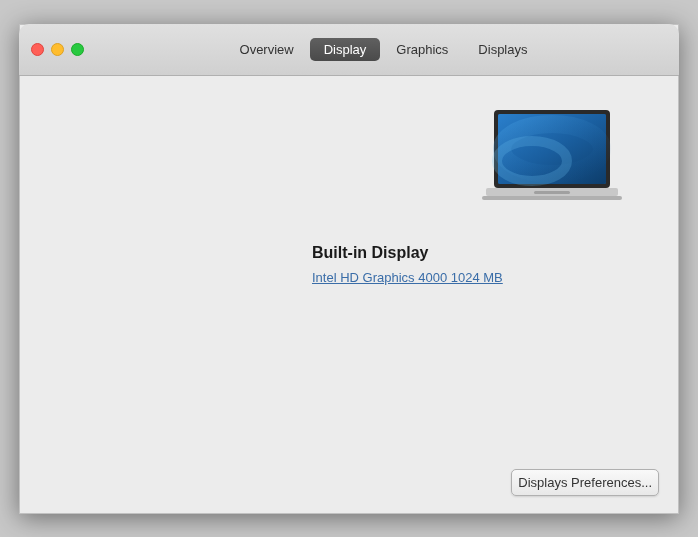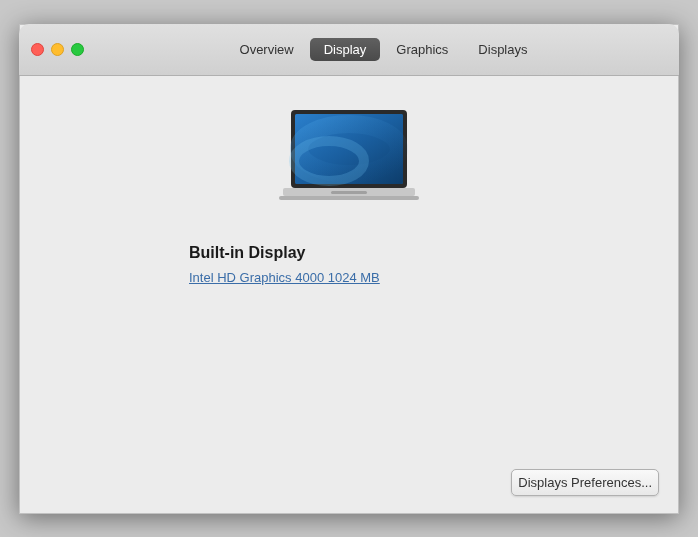--- a/index.html
+++ b/index.html
@@ -73,23 +73,23 @@
     .tab.active {
       background: linear-gradient(to bottom, #606060, #4a4a4a);
       color: #fff;
       border-radius: 5px;
     }
 
     .content {
       flex: 1;
       display: flex;
       flex-direction: column;
-      align-items: center;
+      align-items: flex-end;
       justify-content: flex-start;
-      padding: 30px 25px 20px;
+      padding: 30px 47px 20px;
       position: relative;
     }
 
     .laptop-illustration {
       width: 160px;
       height: 110px;
       margin-bottom: 28px;
       flex-shrink: 0;
     }
 

